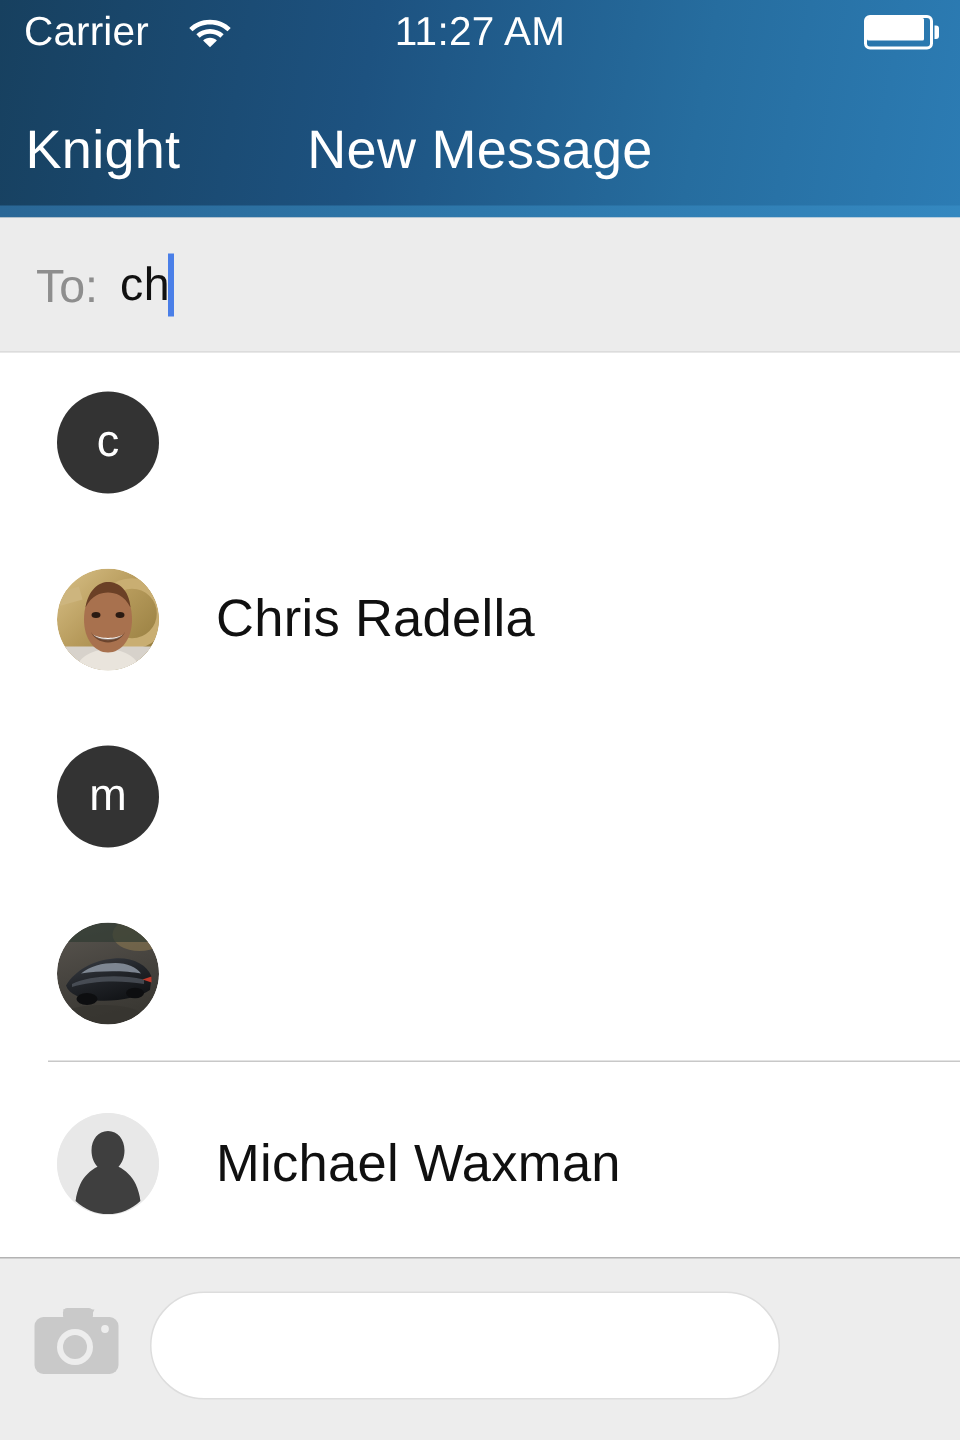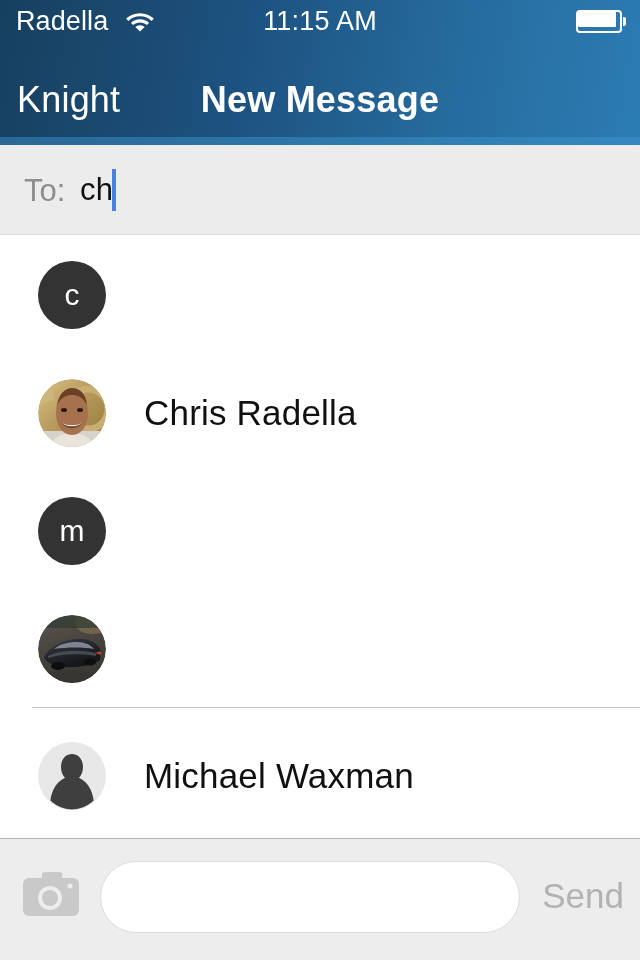--- a/index.html
+++ b/index.html
@@ -123,21 +123,21 @@
     letter-spacing: 0.2px;
     cursor: pointer;
   }
   .nav-title {
     position: absolute;
     left: 0;
     top: 36px;
     width: 640px;
     text-align: center;
     font-size: 36px;
-    font-weight: 700;
+    font-weight: 400;
     color: #ffffff;
     line-height: 44px;
     letter-spacing: 0.2px;
   }
 
   
   .to-field {
     position: absolute;
     top: 145px; left: 0;
     width: 640px;
@@ -283,31 +283,31 @@
   }
 </style>
 </head>
 <body>
 
 <div class="phone">
 
   <div class="header">
 
     <div class="statusbar">
-      <div class="carrier">Radella</div>
+      <div class="carrier">Carrier</div>
 
       <span class="wifi-icon">
         <svg width="30" height="22" viewBox="0 0 30 22">
           <path d="M15 3.2 C9.4 3.2 4.6 5.4 1.2 8.6 L3.3 10.9 C6.2 8.1 10.4 6.3 15 6.3 C19.6 6.3 23.8 8.1 26.7 10.9 L28.8 8.6 C25.4 5.4 20.6 3.2 15 3.2 Z" fill="#ffffff"></path>
           <path d="M15 9.3 C11.4 9.3 8.2 10.7 5.9 12.8 L8.1 15.1 C9.9 13.5 12.3 12.5 15 12.5 C17.7 12.5 20.1 13.5 21.9 15.1 L24.1 12.8 C21.8 10.7 18.6 9.3 15 9.3 Z" fill="#ffffff"></path>
           <path d="M15 15.2 C13.2 15.2 11.6 15.9 10.4 17 L15 21.5 L19.6 17 C18.4 15.9 16.8 15.2 15 15.2 Z" fill="#ffffff"></path>
         </svg>
       </span>
 
-      <div class="status-time">11:15 AM</div>
+      <div class="status-time">11:27 AM</div>
 
       <div class="battery">
         <div class="battery-body"></div>
         <div class="battery-fill"></div>
         <div class="battery-cap"></div>
       </div>
     </div>
 
     <div class="navbar">
       <div class="nav-cancel">Knight</div>
@@ -426,16 +426,15 @@
         <rect x="21" y="3" width="20" height="8" rx="3" fill="#c9c9c9"></rect>
         <rect x="2" y="9" width="56" height="38" rx="6" fill="#c9c9c9"></rect>
         <circle cx="29" cy="29" r="12" fill="#ededed"></circle>
         <circle cx="29" cy="29" r="8" fill="#c9c9c9"></circle>
         <circle cx="49" cy="17" r="2.6" fill="#ededed"></circle>
       </svg>
     </div>
 
     <input class="msg-input" type="text" placeholder="" style="">
 
-    <div class="send-btn">Send</div>
   </div>
 
 </div>
 
 </body></html>

